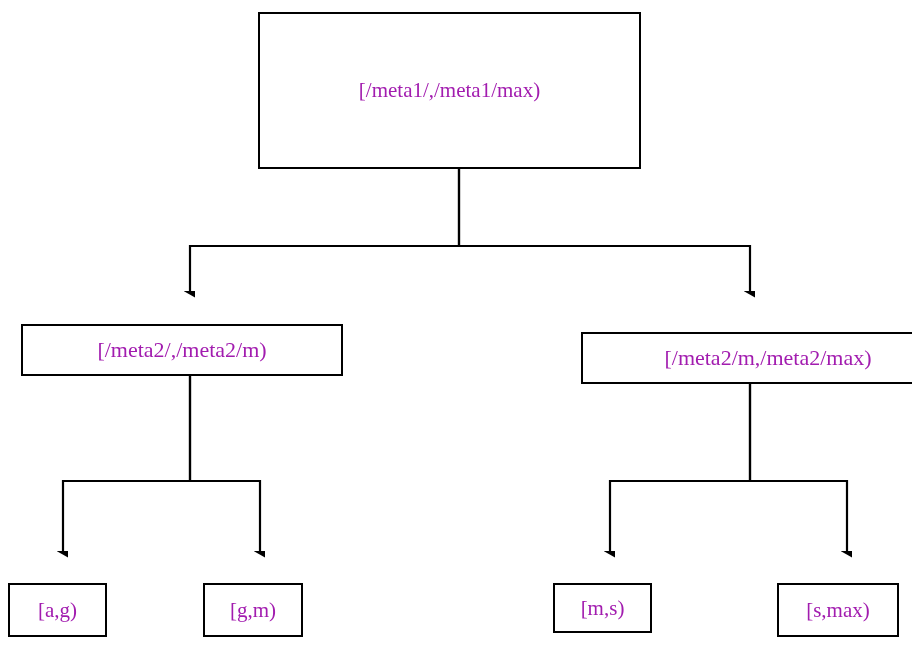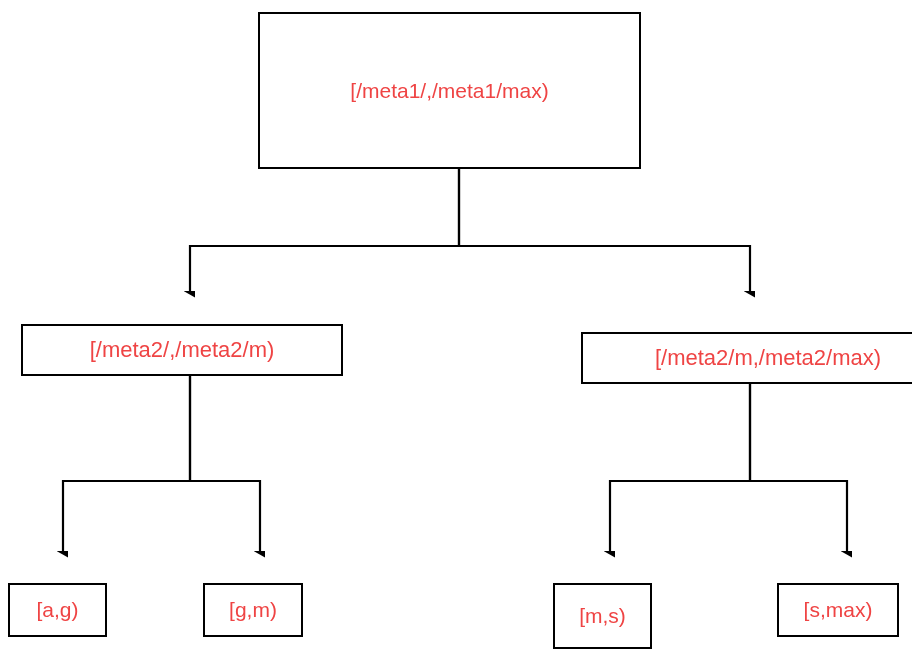--- a/index.html
+++ b/index.html
@@ -27,22 +27,22 @@
     position: absolute;
     box-sizing: border-box;
     background: #ffffff;
     border: 2px solid #000000;
     display: flex;
     align-items: center;
     justify-content: center;
     text-align: center;
   }
   .node-label {
-    font-family: Liberation Sans, sans-serif;
-    color: #ef4444;
+    font-family: Liberation Serif, serif;
+    color: #a21caf;
     white-space: pre;
     letter-spacing: 0px;
   }
   
   #node-root {
     left: 258px;
     top: 12px;
     width: 383px;
     height: 157px;
   }
@@ -72,21 +72,21 @@
   #node-leaf-gm {
     left: 203px;
     top: 583px;
     width: 100px;
     height: 54px;
   }
   #node-leaf-ms {
     left: 553px;
     top: 583px;
     width: 99px;
-    height: 66px;
+    height: 50px;
   }
   #node-leaf-smax {
     left: 777px;
     top: 583px;
     width: 122px;
     height: 54px;
   }
   #node-leaf-ag .node-label,
   #node-leaf-gm .node-label,
   #node-leaf-ms .node-label,

